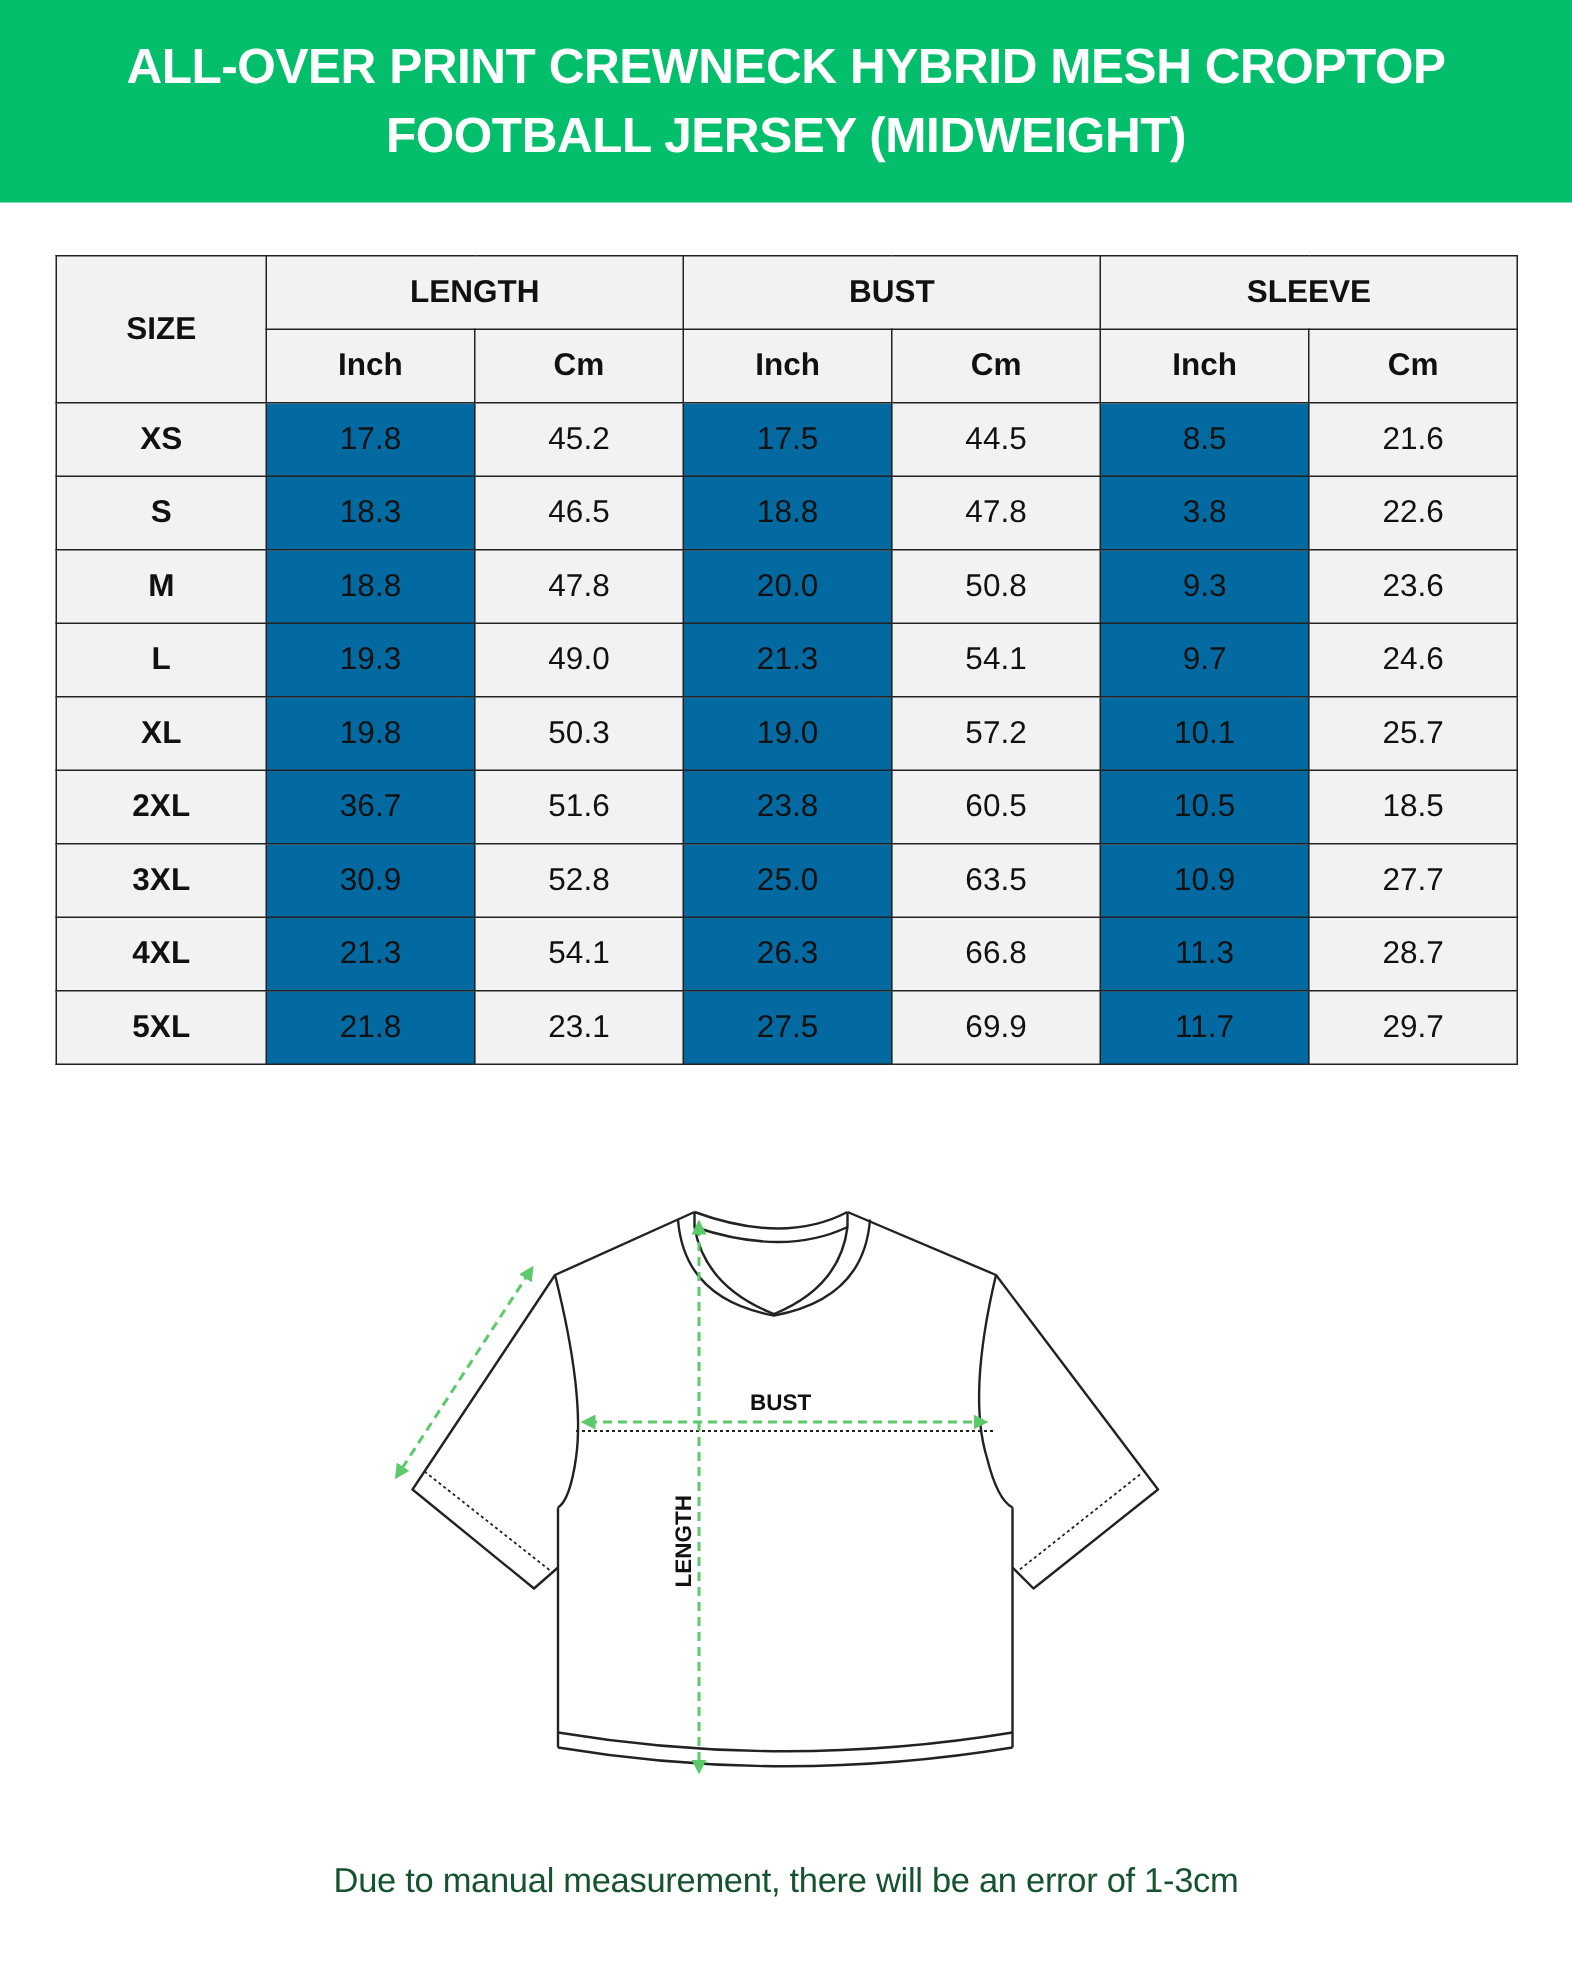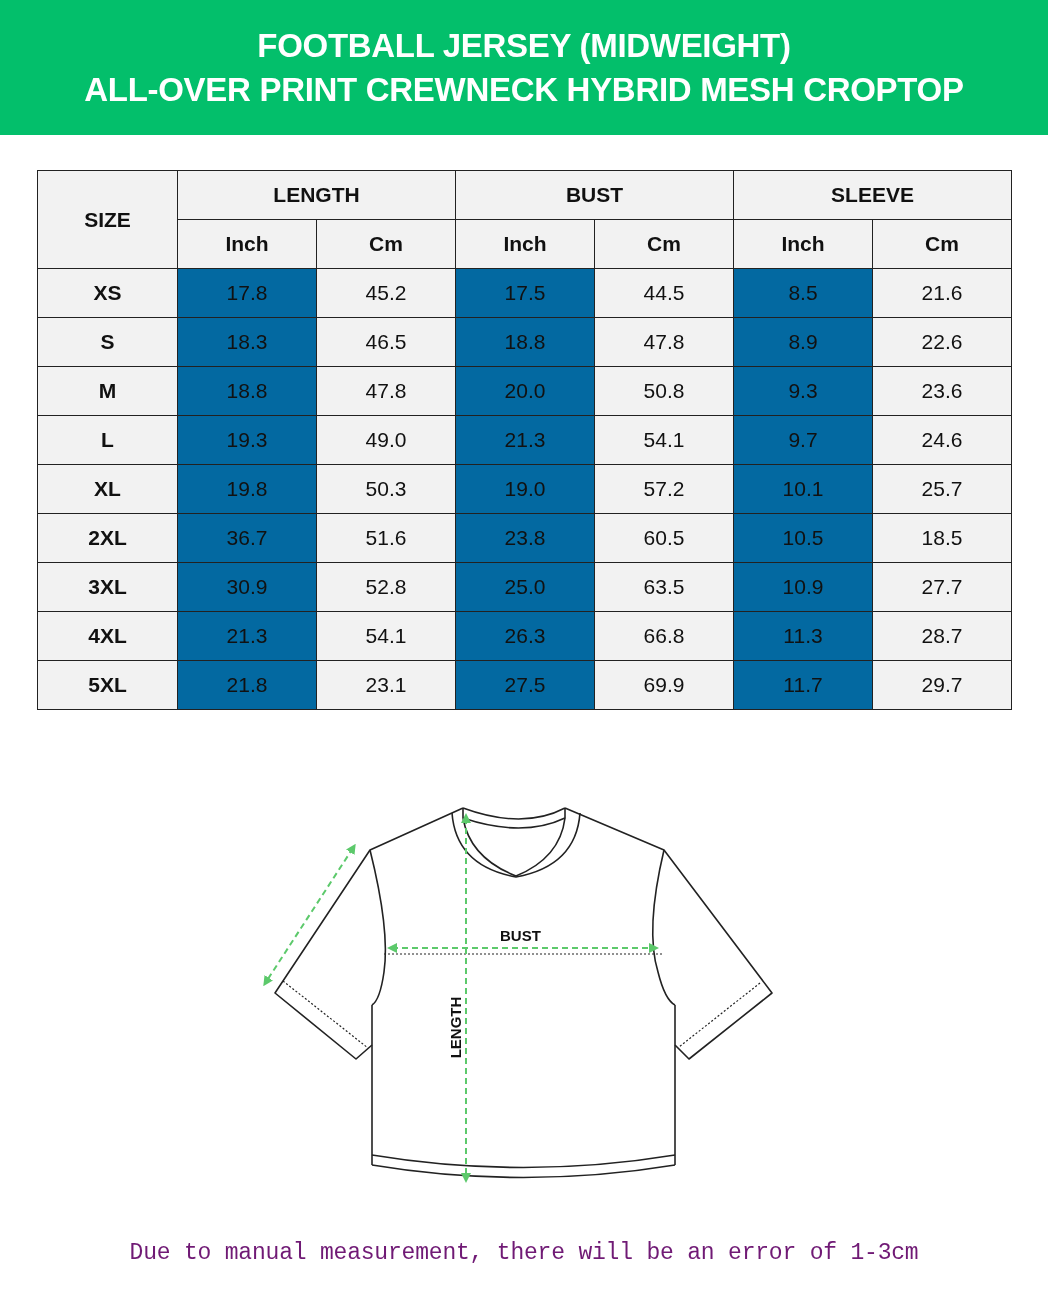--- a/index.html
+++ b/index.html
@@ -18,28 +18,28 @@
     th { font-weight: 700; background: #f2f2f2; }
     th.group { font-size: 20px; }
     th.unit { font-size: 21px; }
     td.size { font-weight: 700; background: #f2f2f2; font-size: 20px; }
     td.inch { background: #0369a1; font-weight: 400; }
     td.cm { background: #f2f2f2; font-weight: 400; }
 
     .diagram { position: absolute; left: 0; top: 790px; width: 1048px; height: 420px; }
     .diag-label { position: absolute; font-weight: 700; font-size: 15px; color: #111; white-space: nowrap; }
     .note { position: absolute; left: 0; top: 1240px; width: 1048px; text-align: center;
-      color: #701a75; font-size: 23px; letter-spacing: -0.2px; font-family: Liberation Mono, monospace; }
+      color: #14532d; font-size: 23px; letter-spacing: -0.2px; }
   </style>
 </head>
 <body>
 
 <div class="banner">
+  <div class="line line1">ALL-OVER PRINT CREWNECK HYBRID MESH CROPTOP</div>
   <div class="line line2">FOOTBALL JERSEY (MIDWEIGHT)</div>
-  <div class="line line1">ALL-OVER PRINT CREWNECK HYBRID MESH CROPTOP</div>
 </div>
 
 <table class="size-table">
   <colgroup>
     <col style="width:140px">
       <col style="width:139px">
       <col style="width:139px">
     <col style="width:139px">
       <col style="width:139px">
       <col style="width:139px">
@@ -70,21 +70,21 @@
       <td class="cm">44.5</td>
       <td class="inch">8.5</td>
       <td class="cm">21.6</td>
     </tr>
     <tr>
       <td class="size">S</td>
       <td class="inch">18.3</td>
       <td class="cm">46.5</td>
       <td class="inch">18.8</td>
       <td class="cm">47.8</td>
-      <td class="inch">8.9</td>
+      <td class="inch">3.8</td>
       <td class="cm">22.6</td>
     </tr>
     <tr>
       <td class="size">M</td>
       <td class="inch">18.8</td>
       <td class="cm">47.8</td>
       <td class="inch">20.0</td>
       <td class="cm">50.8</td>
       <td class="inch">9.3</td>
       <td class="cm">23.6</td>

